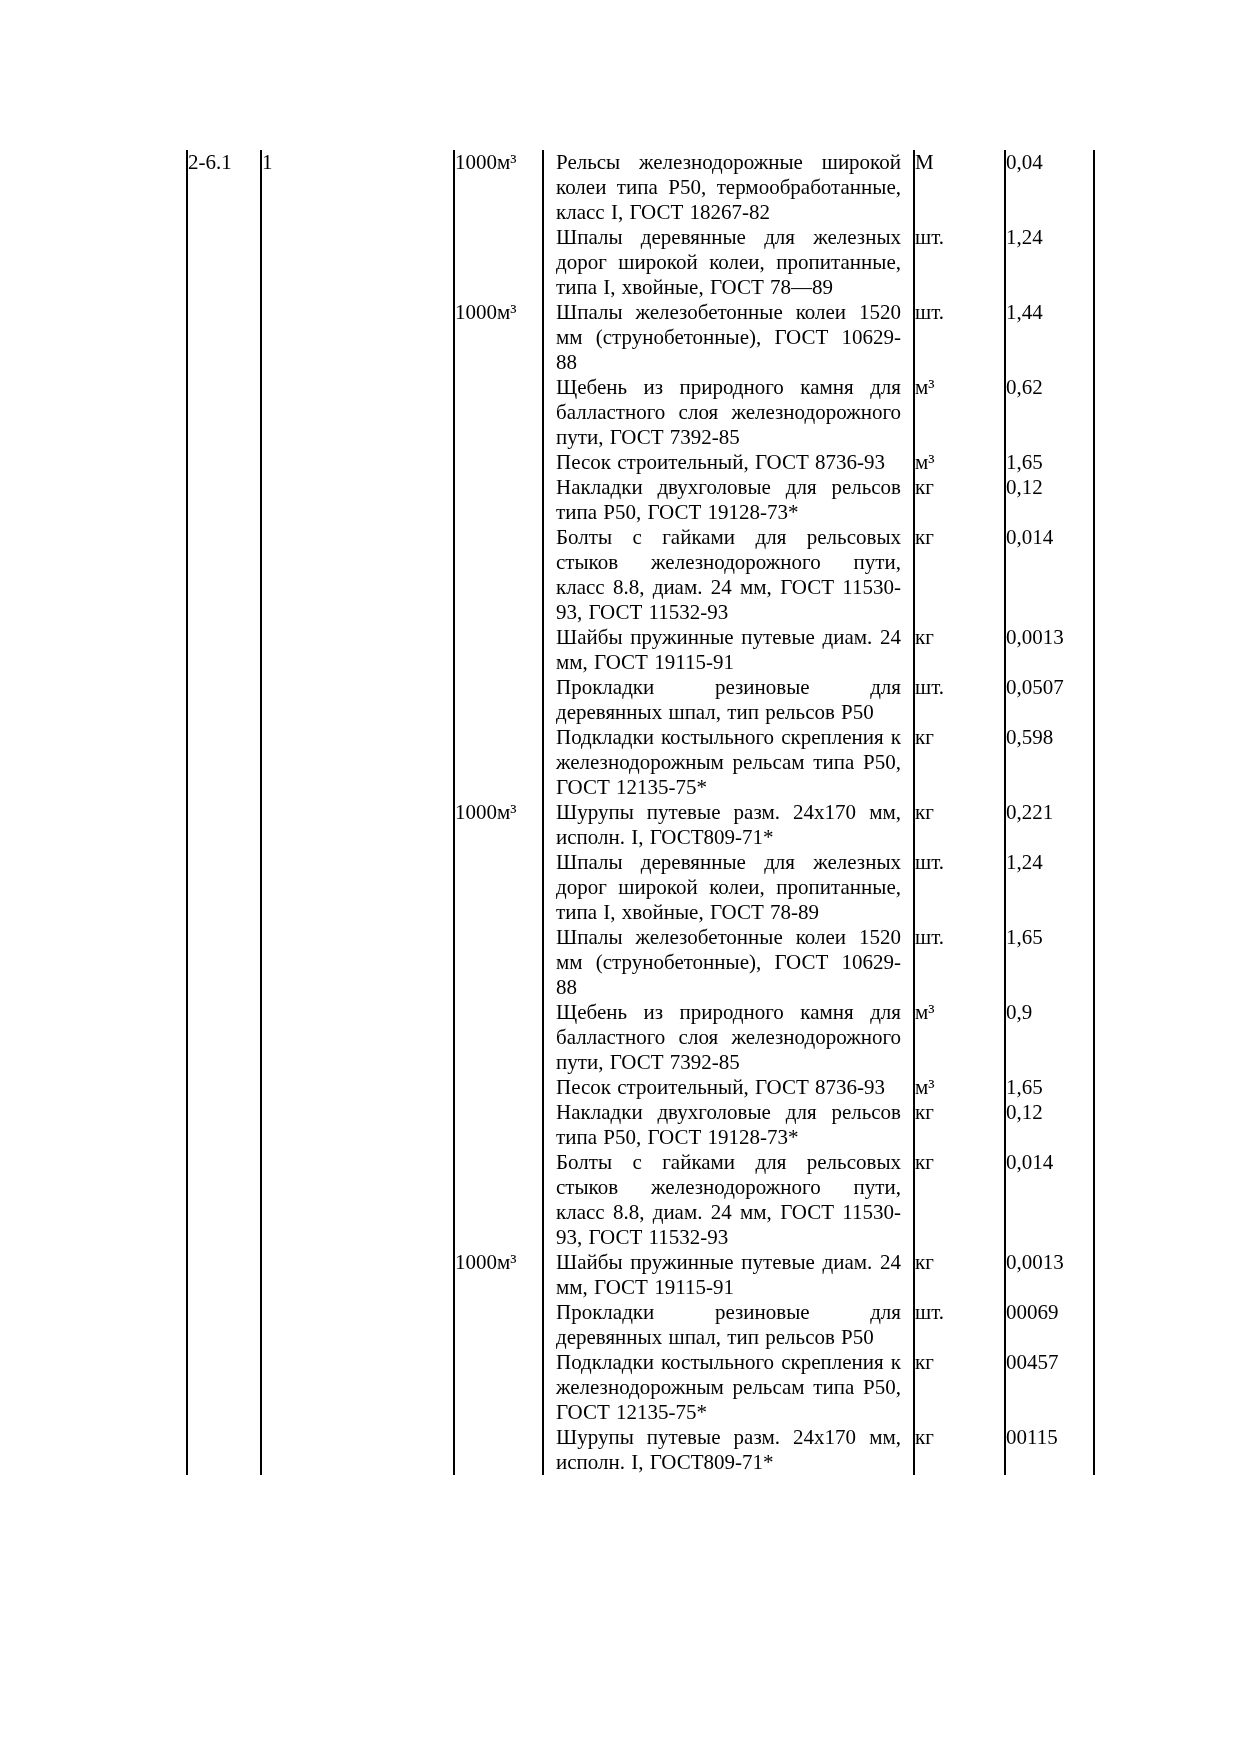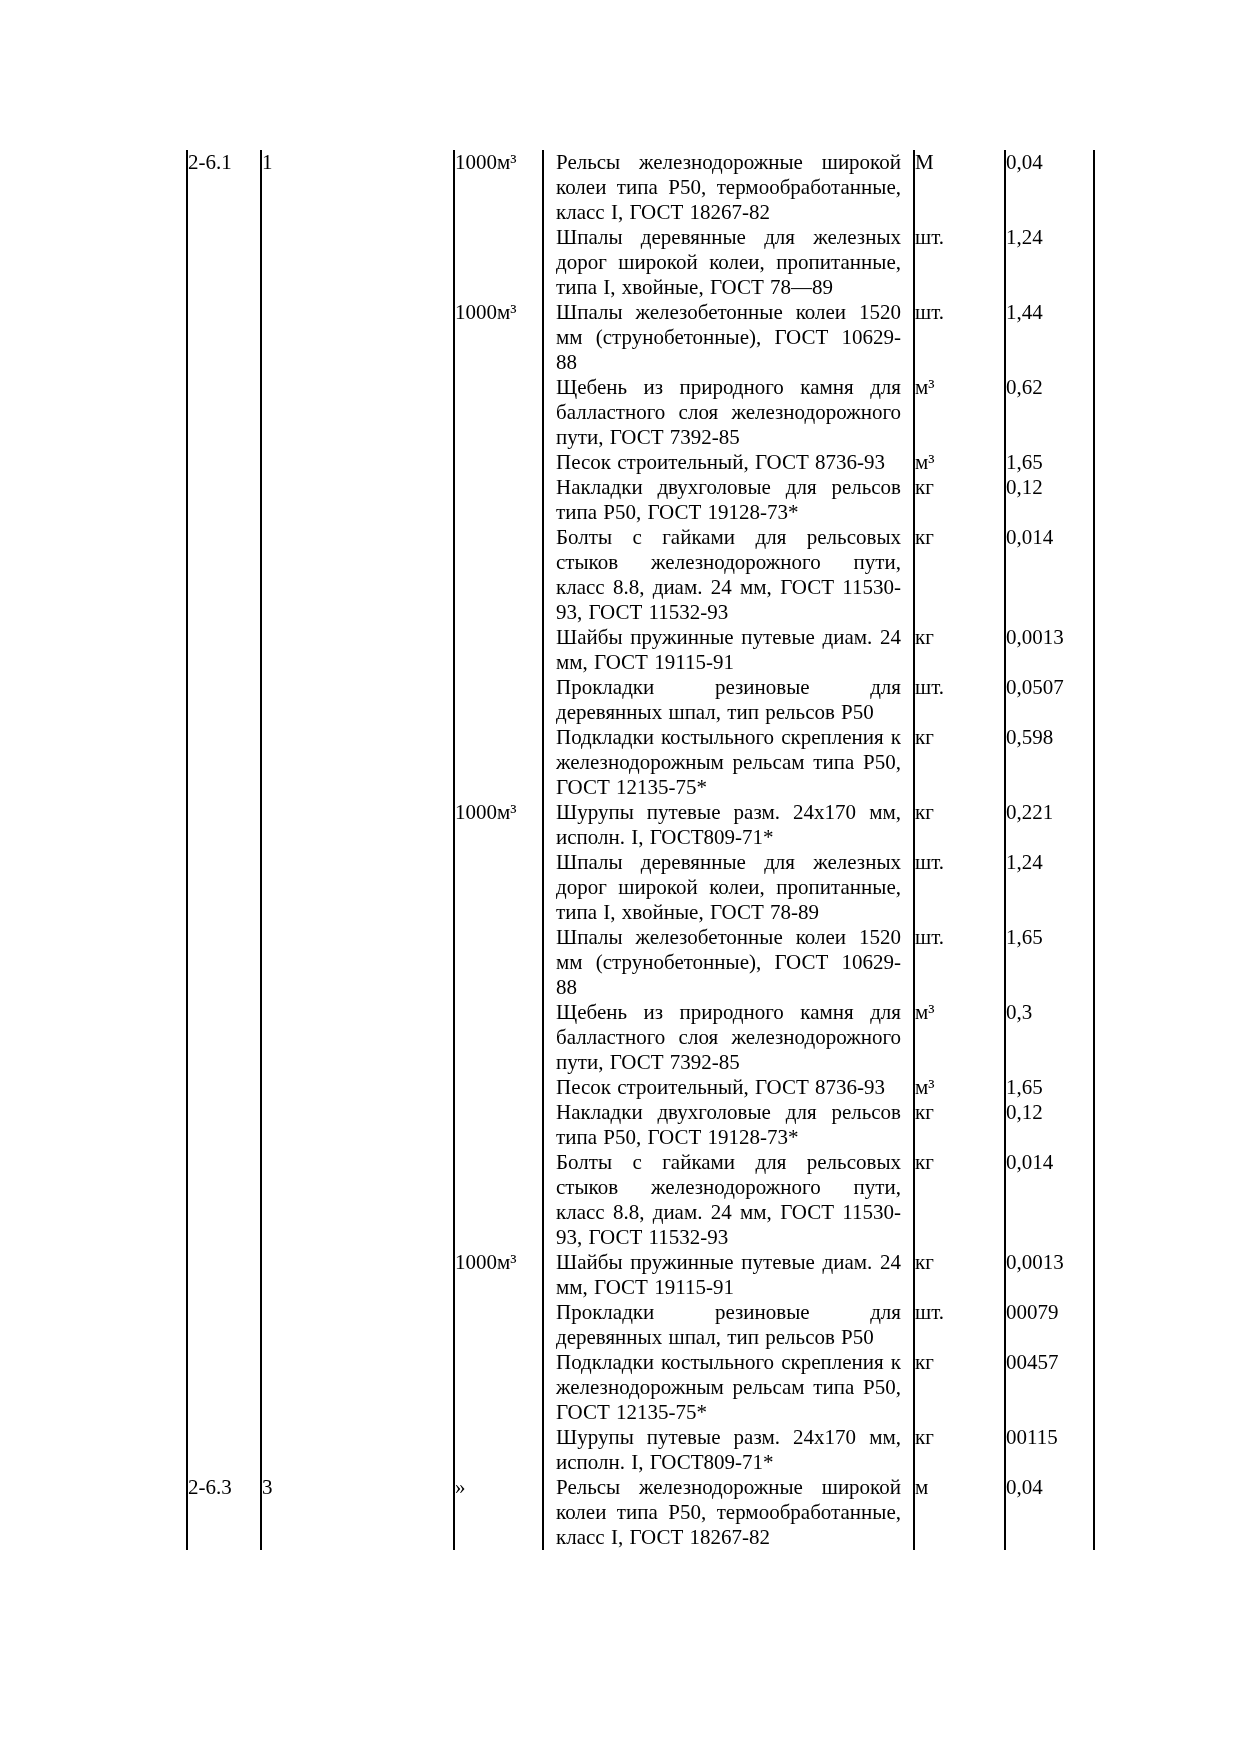--- a/index.html
+++ b/index.html
@@ -188,21 +188,21 @@
           <td class="cell-pad">1,65</td>
         </tr>
         <tr>
           <td class="cell-pad"></td>
           <td class="cell-pad"></td>
           <td class="cell-pad"></td>
           <td>
             <div class="desc-inner">Щебень из природного камня для балластного слоя железнодорожного пути, ГОСТ 7392-85</div>
           </td>
           <td class="cell-pad">м³</td>
-          <td class="cell-pad">0,3</td>
+          <td class="cell-pad">0,9</td>
         </tr>
         <tr>
           <td class="cell-pad"></td>
           <td class="cell-pad"></td>
           <td class="cell-pad"></td>
           <td>
             <div class="desc-inner">Песок строительный, ГОСТ 8736-93</div>
           </td>
           <td class="cell-pad">м³</td>
           <td class="cell-pad">1,65</td>
@@ -238,47 +238,37 @@
           <td class="cell-pad">0,0013</td>
         </tr>
         <tr>
           <td class="cell-pad"></td>
           <td class="cell-pad"></td>
           <td class="cell-pad"></td>
           <td>
             <div class="desc-inner">Прокладки резиновые для деревянных шпал, тип рельсов Р50</div>
           </td>
           <td class="cell-pad">шт.</td>
-          <td class="cell-pad">00079</td>
+          <td class="cell-pad">00069</td>
         </tr>
         <tr>
           <td class="cell-pad"></td>
           <td class="cell-pad"></td>
           <td class="cell-pad"></td>
           <td>
             <div class="desc-inner">Подкладки костыльного скрепления к железнодорожным рельсам типа Р50, ГОСТ 12135-75*</div>
           </td>
           <td class="cell-pad">кг</td>
           <td class="cell-pad">00457</td>
         </tr>
         <tr>
           <td class="cell-pad"></td>
           <td class="cell-pad"></td>
           <td class="cell-pad"></td>
           <td>
             <div class="desc-inner">Шурупы путевые разм. 24х170 мм, исполн. I, ГОСТ809-71*</div>
           </td>
           <td class="cell-pad">кг</td>
           <td class="cell-pad">00115</td>
-        </tr>
-        <tr>
-          <td class="cell-pad">2-6.3</td>
-          <td class="cell-pad">3</td>
-          <td class="cell-pad">»</td>
-          <td>
-            <div class="desc-inner">Рельсы железнодорожные широкой колеи типа Р50, термообработанные, класс I, ГОСТ 18267-82</div>
-          </td>
-          <td class="cell-pad">м</td>
-          <td class="cell-pad">0,04</td>
         </tr>
       </tbody>
   </table>
 </div>
 
 </body></html>

